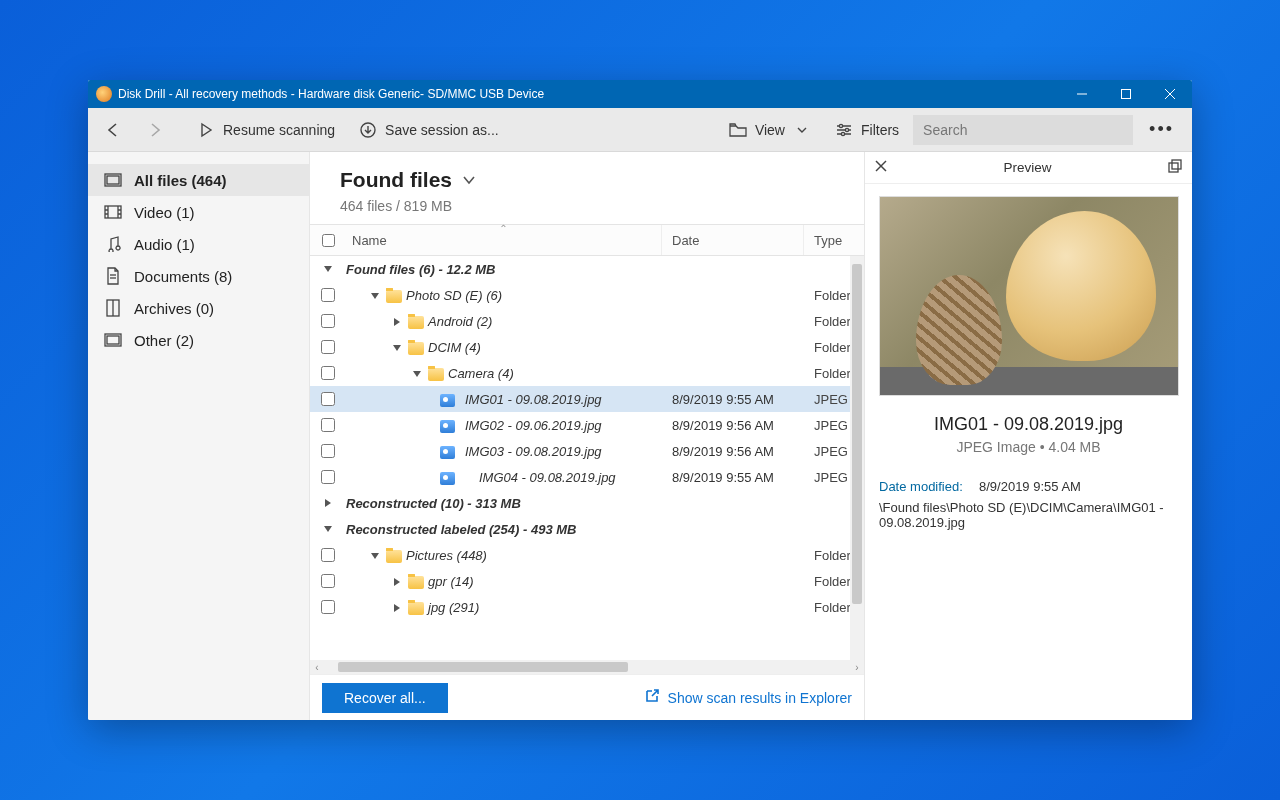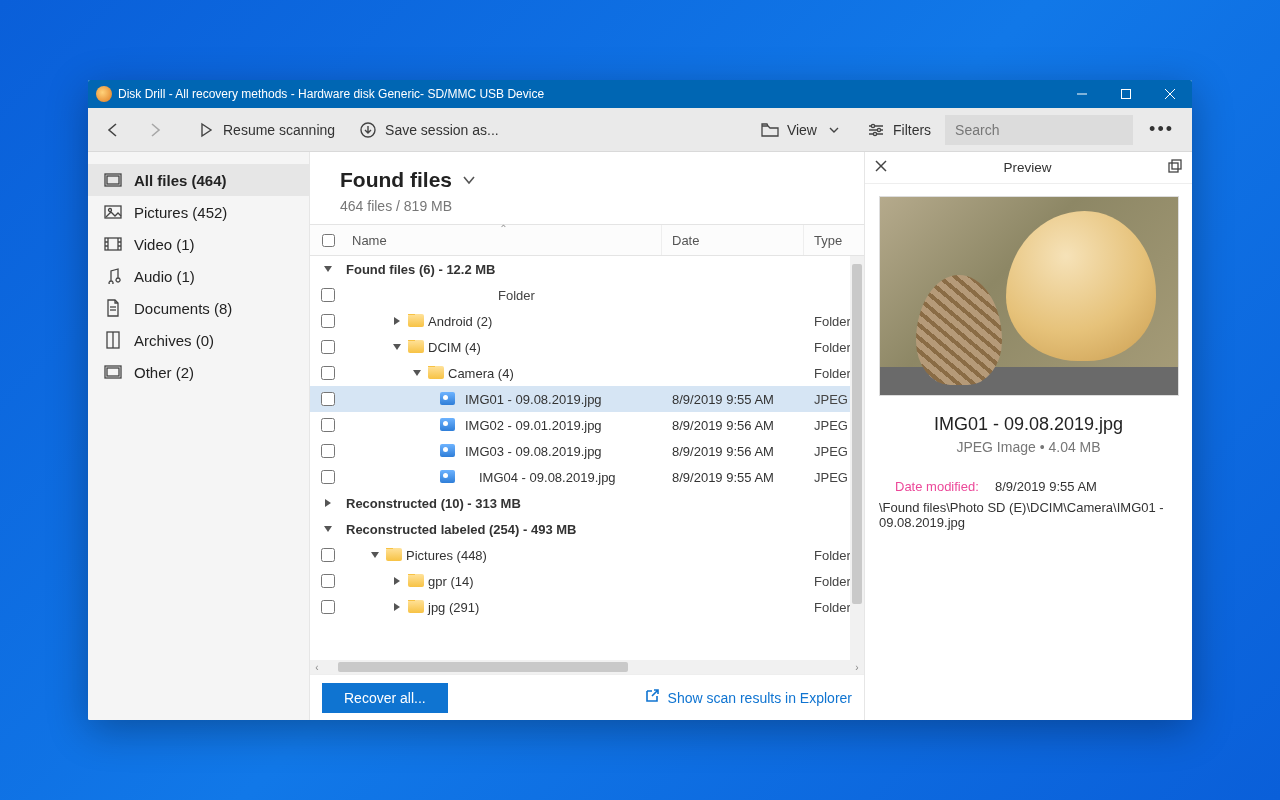--- a/index.html
+++ b/index.html
@@ -42,21 +42,21 @@
     padding: 0 6px;
     gap: 4px;
     font-size: 14px;
     color: #333;
   }
   .tb-btn { display: flex; align-items: center; gap: 8px; height: 36px; padding: 0 10px; cursor: pointer; border-radius: 3px; }
   .tb-icon { display: flex; align-items: center; justify-content: center; width: 18px; height: 18px; }
   .tb-icon svg { stroke: #444; fill: none; }
   .tb-divider { width: 1px; height: 28px; background: transparent; margin: 0 2px; }
   .spacer { flex: 1; }
-  .search-box { width: 188px; height: 30px; background: #dcdcdc; border: none; padding: 0 10px; font-size: 14px; color: #555; outline: none; }
+  .search-box { width: 220px; height: 30px; background: #dcdcdc; border: none; padding: 0 10px; font-size: 14px; color: #555; outline: none; }
   .search-box::placeholder { color: #777; }
   .more-btn { font-size: 18px; letter-spacing: 2px; padding: 0 12px; cursor: pointer; }
 
   
   .content { flex: 1; display: flex; min-height: 0; }
 
   
   .sidebar {
     width: 222px;
     background: #f5f5f5;
@@ -96,21 +96,21 @@
   .col-date { width: 142px; padding-left: 10px; border-right: 1px solid #eee; height: 100%; display: flex; align-items: center; }
   .col-type { width: 60px; padding-left: 10px; height: 100%; display: flex; align-items: center; }
 
   .rows { flex: 1; overflow: hidden; position: relative; }
   .row {
     display: flex; align-items: center; height: 26px; font-size: 13px; color: #333;
   }
   .row.selected { background: #d6e5f4; }
   .row .cb { width: 36px; display: flex; justify-content: center; }
   .row .cb input { width: 14px; height: 14px; }
-  .row .name-cell { flex: 1; display: flex; align-items: flex-start; gap: 4px; overflow: hidden; }
+  .row .name-cell { flex: 1; display: flex; align-items: flex-end; gap: 4px; overflow: hidden; font-style: italic; }
   .row .date-cell { width: 142px; padding-left: 10px; color: #333; }
   .row .type-cell { width: 60px; padding-left: 10px; color: #444; white-space: nowrap; overflow: hidden; }
   .row.bold .name-cell { font-weight: 600; }
   .caret { width: 14px; height: 14px; display: inline-flex; align-items: center; justify-content: center; cursor: pointer; }
   .caret svg { fill: #555; }
   .folder-ico { width: 16px; height: 13px; background: linear-gradient(#ffe29a,#f7c244); border-radius: 2px; position: relative; }
   .folder-ico::before { content: ""; position: absolute; top: -3px; left: 0; width: 7px; height: 4px; background: #f7c244; border-radius: 2px 2px 0 0; }
   .img-ico { width: 15px; height: 13px; background: linear-gradient(#6db3ff,#2f7ed8); border-radius: 2px; position: relative; }
   .img-ico::after { content: ""; position: absolute; left: 3px; top: 3px; width: 5px; height: 5px; background: #fff; border-radius: 50%; }
   .indent { display: inline-block; }
@@ -157,21 +157,21 @@
     width: 300px; height: 200px; background: linear-gradient(135deg,#b5aa8c 0%,#8d8765 40%,#a79d79 100%);
     position: relative; overflow: hidden; border: 1px solid #ddd;
   }
   .pet-dog { position: absolute; right: 22px; top: 14px; width: 150px; height: 150px; background: radial-gradient(circle at 40% 30%, #f6e2b8, #e6c27a 55%, #c99c4f); border-radius: 55% 50% 48% 50% / 60% 58% 45% 45%; }
   .pet-cat { position: absolute; left: 36px; bottom: 10px; width: 86px; height: 110px; background: repeating-linear-gradient(40deg,#b59a78 0 6px,#8a6c45 6px 10px); border-radius: 50% 50% 40% 40% / 60% 60% 40% 40%; }
   .ground { position: absolute; left: 0; right: 0; bottom: 0; height: 28px; background: #6a6a6a; }
   .preview-name { text-align: center; font-size: 18px; margin-top: 18px; color: #222; }
   .preview-meta { text-align: center; font-size: 14px; color: #777; margin-top: 4px; }
   .preview-details { margin-top: 24px; font-size: 13px; color: #555; }
   .preview-details .drow { display: flex; margin-bottom: 6px; }
-  .preview-details .dlabel { width: 100px; color: #ec4899; margin-left: 16px; }
+  .preview-details .dlabel { width: 100px; color: #0369a1; }
   .preview-details .dval { flex: 1; color: #333; word-break: break-word; }
 
   input[type=checkbox] { accent-color: #555; }
 </style>
 </head>
 <body>
 
 <div class="window">
 
   <div class="titlebar">
@@ -263,30 +263,20 @@
 
     <div class="sidebar">
       <div class="side-item active">
         <span class="side-icon">
             <svg width="18" height="14" stroke-width="1.3">
               <rect x="1" y="1" width="16" height="12"></rect>
               <rect x="3" y="3" width="12" height="8"></rect>
             </svg>
           </span>
         <span>All files (464)</span>
-      </div>
-      <div class="side-item">
-        <span class="side-icon">
-            <svg width="18" height="14" stroke-width="1.3">
-              <rect x="1" y="1" width="16" height="12"></rect>
-              <circle cx="6" cy="5" r="1.5"></circle>
-              <path d="M2 12 l5 -5 l4 4 l3 -3 l3 3"></path>
-            </svg>
-          </span>
-        <span>Pictures (452)</span>
       </div>
       <div class="side-item">
         <span class="side-icon">
             <svg width="18" height="14" stroke-width="1.3">
               <rect x="1" y="1" width="16" height="12"></rect>
               <line x1="4" y1="1" x2="4" y2="13"></line>
               <line x1="14" y1="1" x2="14" y2="13"></line>
               <line x1="1" y1="5" x2="4" y2="5"></line>
               <line x1="1" y1="9" x2="4" y2="9"></line>
               <line x1="14" y1="5" x2="17" y2="5"></line>
@@ -380,20 +370,30 @@
                 <span>Found files (6) - 12.2 MB</span>
               </div>
           <div class="date-cell"></div>
               <div class="type-cell"></div>
         </div>
 
         <div class="row">
           <div class="cb">
                 <input type="checkbox" style="">
               </div>
+          <div class="name-cell">
+                <span class="indent" style="width:18px"></span>
+                <span class="caret">
+                  <svg width="10" height="10">
+                    <path d="M1 2 L5 8 L9 2 Z"></path>
+                  </svg>
+                </span>
+                <span class="folder-ico"></span>
+                <span>Photo SD (E) (6)</span>
+              </div>
           <div class="date-cell"></div>
               <div class="type-cell">Folder</div>
         </div>
 
         <div class="row">
           <div class="cb">
                 <input type="checkbox" style="">
               </div>
           <div class="name-cell">
                 <span class="indent" style="width:40px"></span>
@@ -457,21 +457,21 @@
           <div class="date-cell">8/9/2019 9:55 AM</div>
           <div class="type-cell">JPEG Image</div>
         </div>
         <div class="row">
           <div class="cb">
                 <input type="checkbox" style="">
               </div>
           <div class="name-cell">
                 <span class="indent" style="width:90px"></span>
                 <span class="img-ico"></span>
-                <span style="margin-left:6px">IMG02 - 09.01.2019.jpg</span>
+                <span style="margin-left:6px">IMG02 - 09.06.2019.jpg</span>
               </div>
           <div class="date-cell">8/9/2019 9:56 AM</div>
           <div class="type-cell">JPEG Image</div>
         </div>
         <div class="row">
           <div class="cb">
                 <input type="checkbox" style="">
               </div>
           <div class="name-cell">
                 <span class="indent" style="width:90px"></span>

